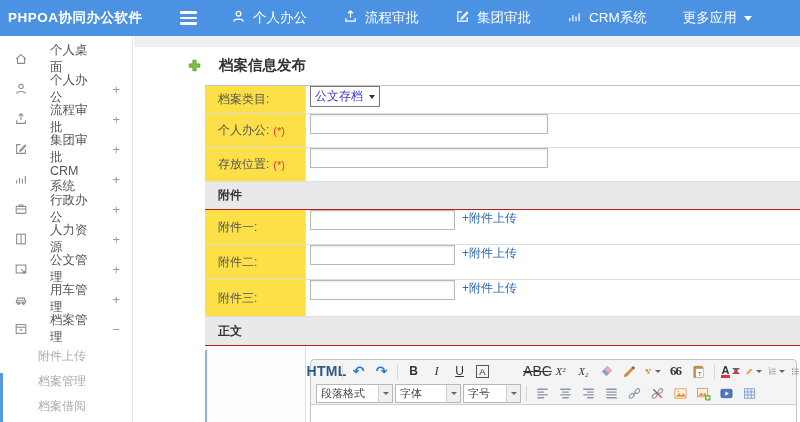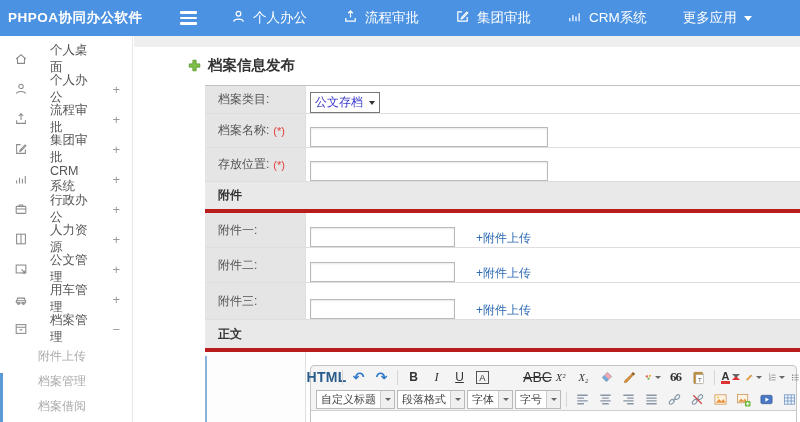--- a/index.html
+++ b/index.html
@@ -22,38 +22,38 @@
   .side-item{height:30px;display:flex;align-items:center;gap:22px;padding:0 12px 0 14px;
     font-size:12.5px;color:#555;cursor:pointer;}
   .side-item .sicon{display:flex;}
   .side-item svg{width:14px;height:14px;stroke:#8a8a8a;fill:none;stroke-width:1.2;}
   .side-item .expand{margin-left:auto;color:#9a9a9a;font-size:13px;}
   .side-sub{height:25px;display:flex;align-items:center;padding-left:38px;font-size:12px;color:#ababab;cursor:pointer;}
   .scroll-sliver{position:absolute;left:0;top:373px;width:3px;height:49px;background:#5b9bd5;}
   
   .content{position:absolute;left:134px;top:36px;width:666px;height:386px;background:#fff;}
   .topstrip{height:11px;background:#efeff0;}
-  .title-row{margin:9px 0 0 54px;display:flex;align-items:center;gap:7px;}
+  .title-row{margin:9px 0 0 54px;display:flex;align-items:center;gap:18px;}
   .title-row h1{margin:0;font-size:14.5px;color:#333;font-weight:bold;}
   .plus-icon svg{width:13px;height:13px;display:block;}
   
   .ftable{position:absolute;left:71px;top:49px;width:595px;border-top:1px solid #c2c2c2;
     font-size:12px;color:#555;box-sizing:border-box;}
   .frow{display:flex;border-bottom:1px solid #dedede;align-items:stretch;}
   .flabel{width:101px;flex:none;display:flex;align-items:center;gap:4px;padding-left:13px;
-    background:#e5e5e5;border-right:1px solid #dedede;box-sizing:border-box;}
-  .ffield{flex:1;display:flex;align-items:flex-end;padding-left:4px;}
+    background:#fde047;border-right:1px solid #dedede;box-sizing:border-box;}
+  .ffield{flex:1;display:flex;align-items:flex-start;padding-left:4px;}
   .req{color:#e23c3c;font-size:11px;}
-  .fsection{height:27px;background:#e9e9e9;border-bottom:4px solid #b91c1c;display:flex;
+  .fsection{height:27px;background:#e9e9e9;border-bottom:1px solid #b91c1c;display:flex;
     align-items:center;padding-left:13px;font-weight:bold;color:#333;}
   .h27{height:27px}.h33{height:33px}.h34{height:34px}.h36{height:36px}.h28{height:28px}
   .txt{height:20px;border:1px solid #b9b9b9;box-shadow:inset 0 1px 2px rgba(0,0,0,.09);
     background:#fff;width:238px;box-sizing:border-box;}
   .txt.short{width:145px;}
-  .upload-link{margin-left:21px;color:#2f6bb3;cursor:pointer;text-decoration:none;}
+  .upload-link{margin-left:7px;color:#2f6bb3;cursor:pointer;text-decoration:none;}
   .sel-category{height:19px;border:1px solid #777;background:#fff;color:#3a3acc;
     display:flex;align-items:center;gap:6px;padding:0 4px;cursor:pointer;font-size:12px;}
   .sel-category .caret-dark{width:0;height:0;border-left:3.5px solid transparent;
     border-right:3.5px solid transparent;border-top:4.5px solid #333;}
   
   .frow-editor{display:flex;height:120px;}
   .editor-gutter{width:101px;flex:none;background:#fdfdfd;border-right:1px solid #dedede;
     box-sizing:border-box;position:relative;}
   .editor-gutter::before{content:"";position:absolute;left:0;top:4px;bottom:0;width:2px;background:#8ab4d8;}
   .editor-cell{flex:1;padding:13px 0 0 4px;}
@@ -255,21 +255,21 @@
         <div class="ffield">
           <div class="sel-category">
             <span>公文存档</span>
             <span class="caret-dark"></span>
           </div>
         </div>
       </div>
 
       <div class="frow h33">
         <div class="flabel">
-          <span>档案名称:</span>
+          <span>个人办公:</span>
           <span class="req">(*)</span>
         </div>
         <div class="ffield">
           <input class="txt" type="text" style="">
         </div>
       </div>
 
       <div class="frow h33">
         <div class="flabel">
           <span>存放位置:</span>
@@ -393,26 +393,20 @@
               <span class="kbtn">
                 <svg viewBox="0 0 16 16">
                     <path d="M4 2.5h5.5L12.5 5.5V13.5H4z" fill="#fff" stroke="#999" stroke-width=".8"></path>
                     <path d="M9.5 2.5V5.5H12.5" fill="none" stroke="#999" stroke-width=".8"></path>
                   </svg>
               </span>
 
             </div>
 
             <div class="krow">
-              <div class="ksel" style="width:87px">
-                <span class="kv">自定义标题</span>
-                <span class="ka">
-                    <span class="kcaret" style="margin:0"></span>
-                  </span>
-              </div>
               <div class="ksel" style="width:77px">
                 <span class="kv">段落格式</span>
                 <span class="ka">
                     <span class="kcaret" style="margin:0"></span>
                   </span>
               </div>
               <div class="ksel" style="width:66px">
                 <span class="kv">字体</span>
                 <span class="ka">
                     <span class="kcaret" style="margin:0"></span>

